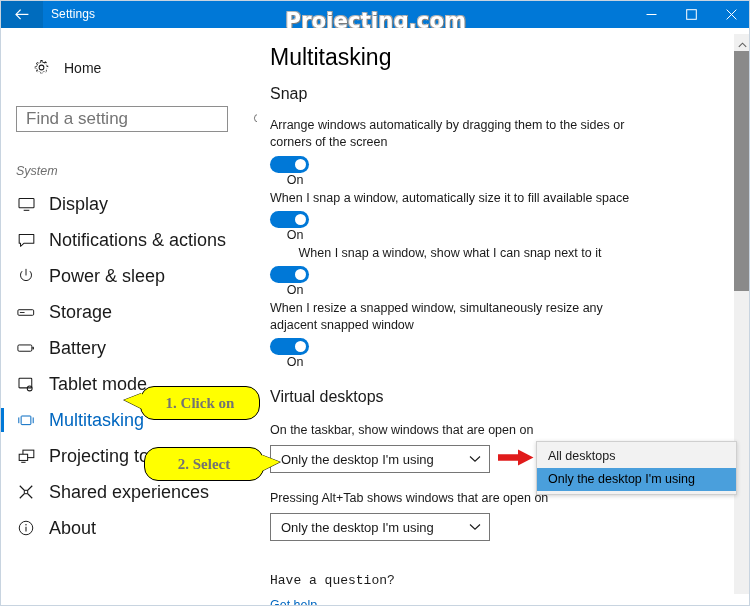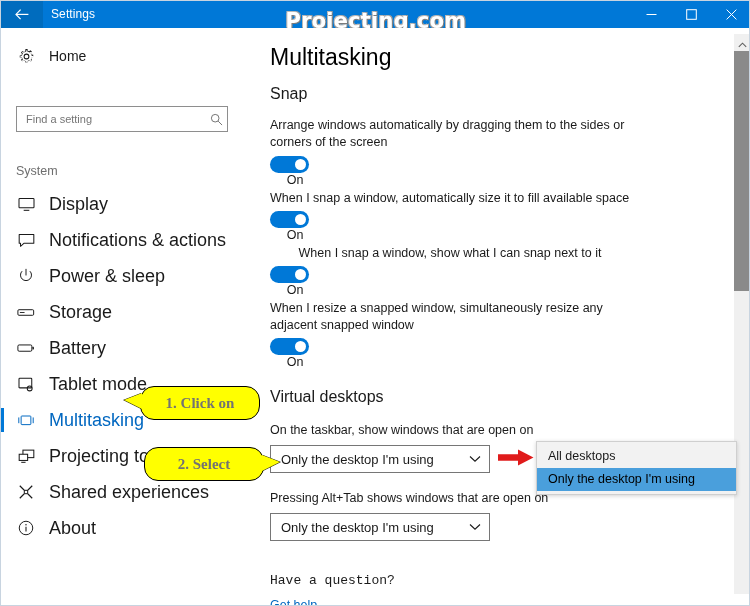--- a/index.html
+++ b/index.html
@@ -29,32 +29,32 @@
      color:#ffffff;letter-spacing:.2px;
      text-shadow:1px 1px 0 #7b7b7b, -1px -1px 0 #b9b9b9, 1px -1px 0 #9d9d9d, -1px 1px 0 #9d9d9d;
      pointer-events:none;}
 
   
   .content{position:absolute;left:0;top:27px;width:750px;height:579px;background:#fff;}
 
   
   .sidebar{position:absolute;left:0;top:0;width:256px;height:579px;background:#fff;
            border-right:1px solid #eaf1f7;}
-  .home-row{position:absolute;left:0;top:20px;width:256px;height:28px;display:flex;align-items:flex-start;}
+  .home-row{position:absolute;left:15px;top:20px;width:256px;height:28px;display:flex;align-items:flex-end;}
   .home-icon{width:22px;margin-left:14px;display:flex;justify-content:center;}
   .home-label{margin-left:12px;font-size:14px;color:#1a1a1a;}
 
   .searchbox{position:absolute;left:15px;top:78px;width:212px;height:26px;
              border:1px solid #8e8e8e;background:#fff;box-sizing:border-box;
              display:flex;align-items:center;}
   .searchbox input{border:0;outline:0;flex:1;font-family:"Liberation Sans",sans-serif;
-                   font-size:11px;color:#6a6a6a;padding:0 6px 0 9px;background:transparent;}
+                   font-size:17px;color:#6a6a6a;padding:0 6px 0 9px;background:transparent;}
   .searchbox .s-icon{width:22px;display:flex;align-items:center;justify-content:center;}
 
-  .group-title{position:absolute;left:15px;top:136px;font-size:12.5px;color:#6e6e6e;}
+  .group-title{position:absolute;left:15px;top:136px;font-size:12.5px;color:#6e6e6e;font-style:italic;}
 
   .nav{position:absolute;left:0;top:158px;width:256px;}
   .nav-item{position:relative;height:36px;display:flex;align-items:center;cursor:default;}
   .nav-ico{width:26px;margin-left:12px;display:flex;align-items:center;justify-content:center;}
   .nav-lbl{margin-left:10px;font-size:18px;color:#1a1a1a;white-space:nowrap;}
   .nav-item.selected .nav-lbl{color:#0067c0;}
   .nav-item.selected .sel-bar{position:absolute;left:0;top:6px;width:3px;height:24px;background:#0078d7;}
 
   
   .main{position:absolute;left:256px;top:0;width:494px;height:579px;background:#fff;overflow:hidden;}

